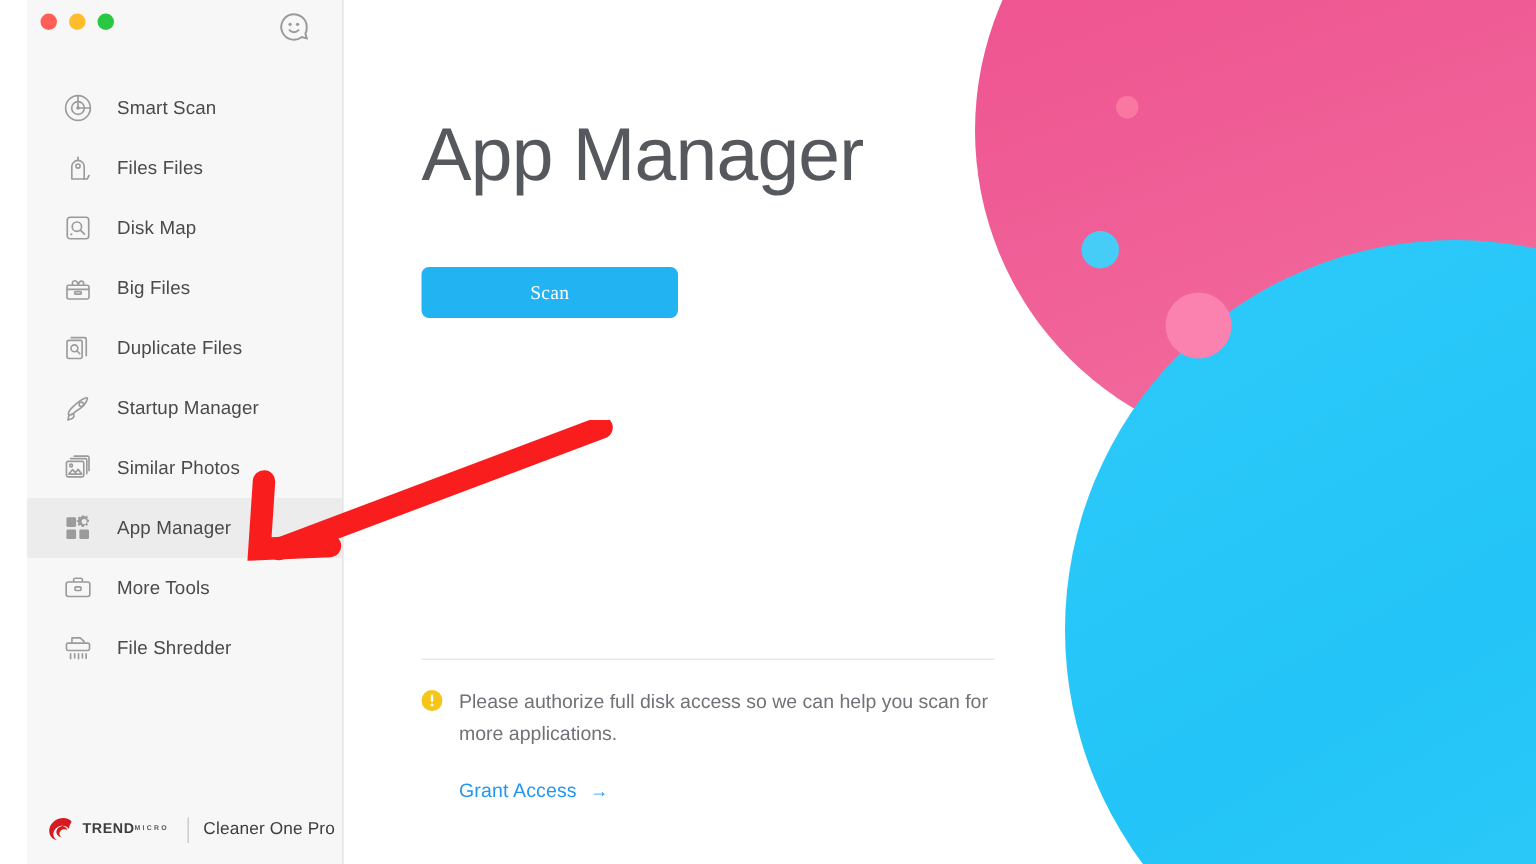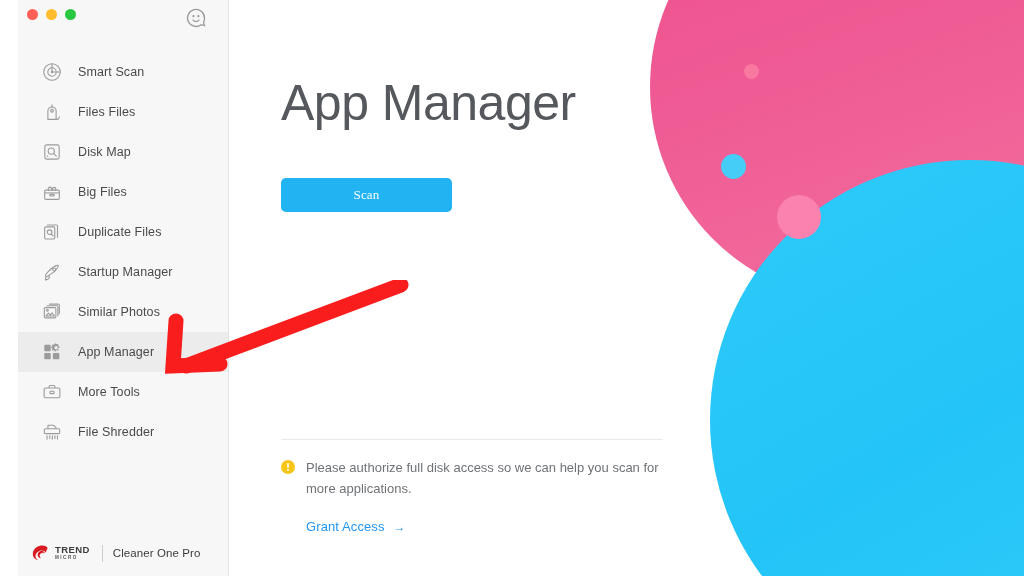--- a/index.html
+++ b/index.html
@@ -70,21 +70,21 @@
     letter-spacing:.1px; white-space:nowrap;
   }
 
   
   .brand{
     position:absolute; left:0; bottom:0; width:211px; height:46px;
     display:flex; align-items:center; padding-left:13px;
   }
   .tm-mark{ width:19px; height:19px; flex:0 0 19px; }
   .tm-word{
-    margin-left:5px; display:flex; flex-direction:column;
+    margin-left:5px; display:flex; flex-direction:row;
     justify-content:center; line-height:1;
   }
   .tm-trend{ font-size:9.5px; font-weight:bold; color:#3c3c3c; letter-spacing:.4px; }
   .tm-micro{ font-size:4.6px; font-weight:bold; color:#5a5a5a; letter-spacing:1.5px; margin-top:1.5px; }
   .tm-sep{ width:1px; height:17px; background:#cccccc; margin:0 10px 0 12px; }
   .tm-product{ font-size:11.5px; color:#3c3c3c; letter-spacing:.1px; }
 
   
   .main{
     position:absolute; left:211px; top:0; right:0; bottom:0;

